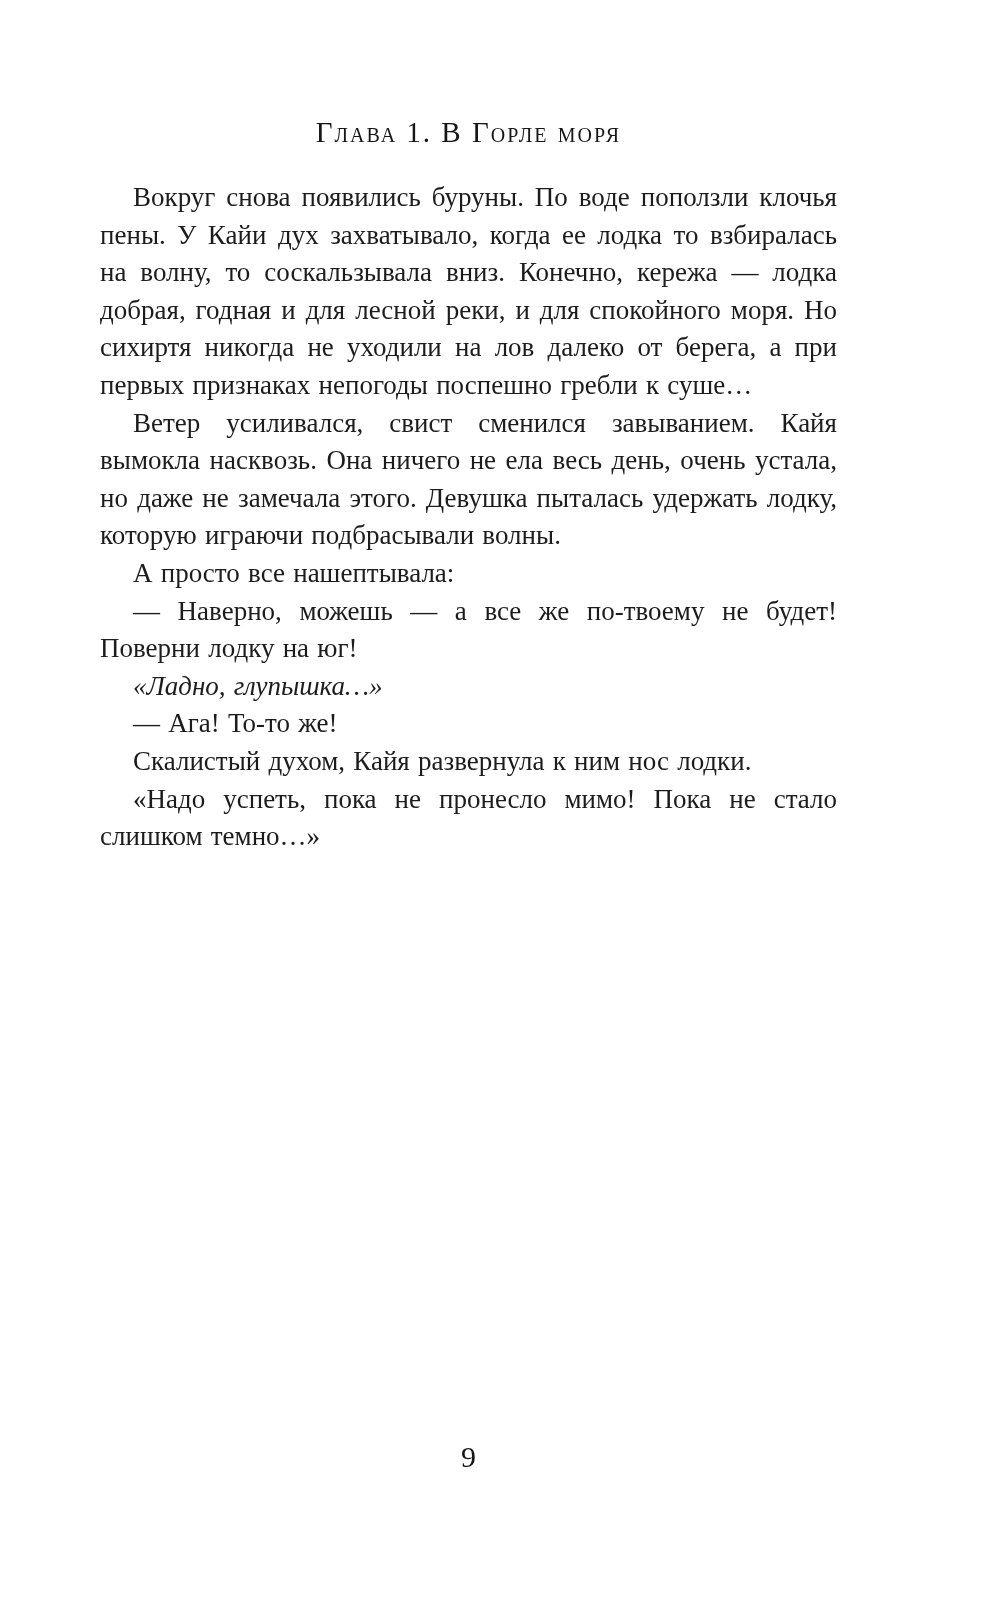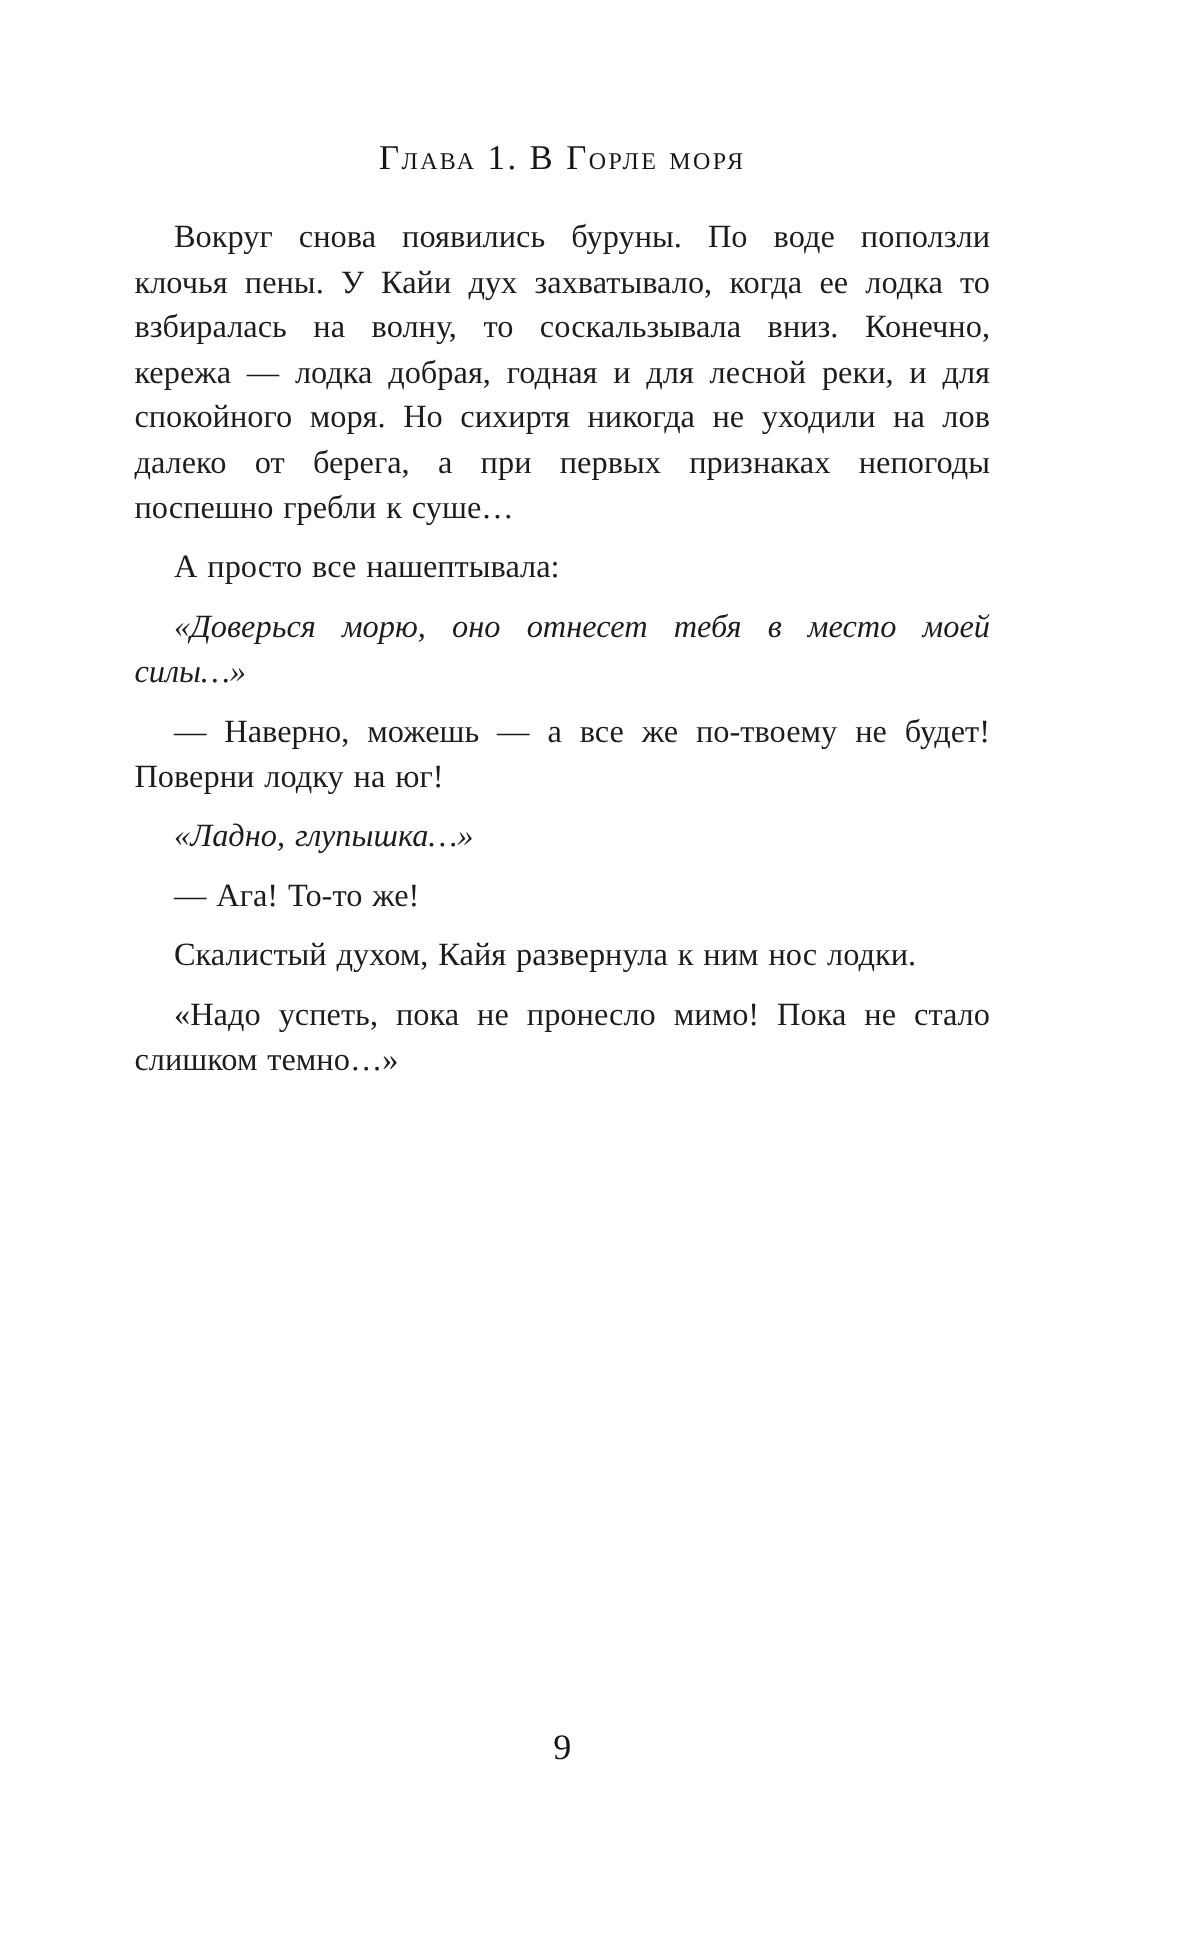--- a/index.html
+++ b/index.html
@@ -31,21 +31,21 @@
   .chapter-title {
     text-align: center;
     font-variant: small-caps;
     font-size: 29px;
     letter-spacing: 2px;
     color: #161616;
     margin: 0 0 30px 0;
     font-weight: 500;
   }
   .body-text p.para {
-    margin: 12px;
+    margin: 0;
     text-indent: 33px;
     text-align: justify;
     font-size: 27px;
     line-height: 37.6px;
     word-spacing: 1.5px;
     color: #1c1c1c;
   }
   .seg.italic {
     font-style: italic;
   }
@@ -60,22 +60,22 @@
   }
 </style>
 </head>
 <body>
 
 <div class="page">
   <div class="text-block">
     <h1 class="chapter-title">Глава 1. В Горле моря</h1>
     <div class="body-text">
         <p class="para"><span class="seg">Вокруг снова появились буруны. По воде поползли клочья пены. У Кайи дух захватывало, когда ее лодка то взбиралась на волну, то соскальзывала вниз. Конечно, кережа — лодка добрая, годная и для лесной реки, и для спокойного моря. Но сихиртя никогда не уходили на лов далеко от берега, а при первых признаках непогоды поспешно гребли к суше…</span></p>
+        <p class="para"><span class="seg">Ветер усиливался, свист сменился завыванием. Кайя вымокла насквозь. Она ничего не ела весь день, очень устала, но даже не замечала этого. Девушка пыталась удержать лодку, которую играючи подбрасывали волны.</span></p>
         <p class="para"><span class="seg">А просто все нашептывала:</span></p>
-        <p class="para"><span class="seg italic">«Доверься морю, оно отнесет тебя в место моей силы…»</span></p>
         <p class="para"><span class="seg">— Наверно, можешь — а все же по-твоему не будет! Поверни лодку на юг!</span></p>
         <p class="para"><span class="seg italic">«Ладно, глупышка…»</span></p>
         <p class="para"><span class="seg">— Ага! То-то же!</span></p>
         <p class="para"><span class="seg">Скалистый духом, Кайя развернула к ним нос лодки.</span></p>
         <p class="para"><span class="seg">«Надо успеть, пока не пронесло мимо! Пока не стало слишком темно…»</span></p>
       </div>
   </div>
   <div class="page-number">9</div>
 </div>
 

